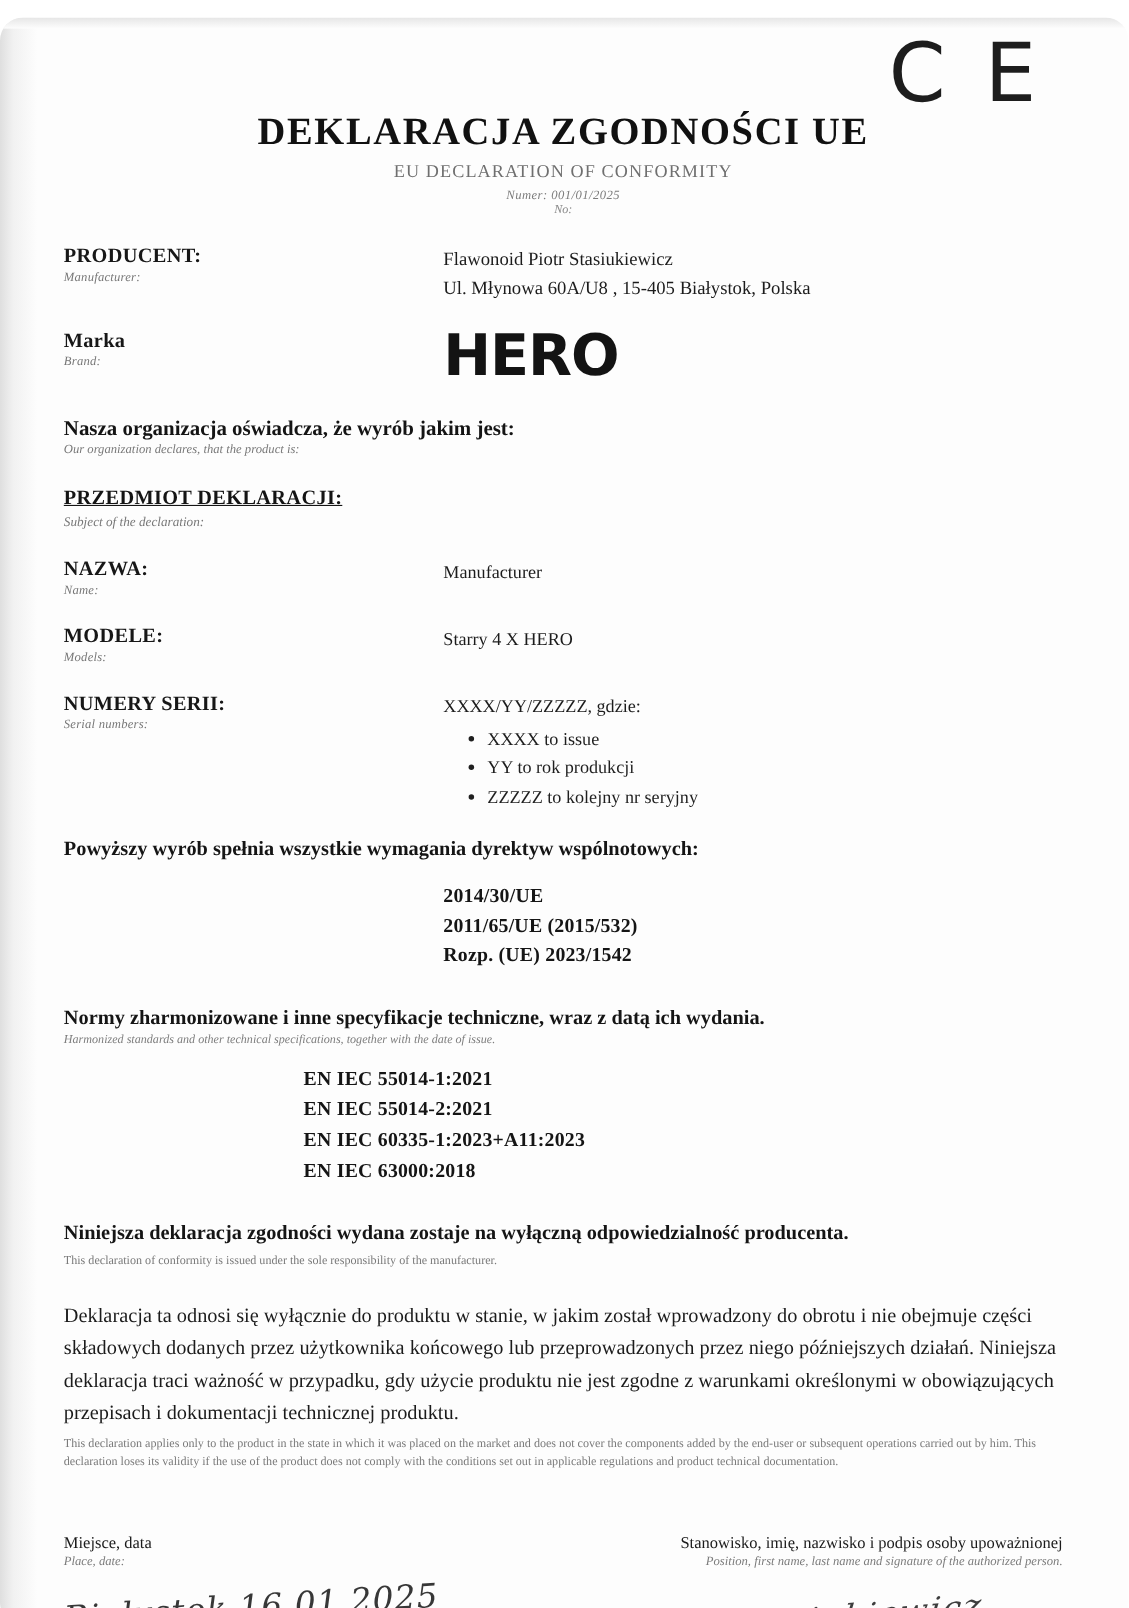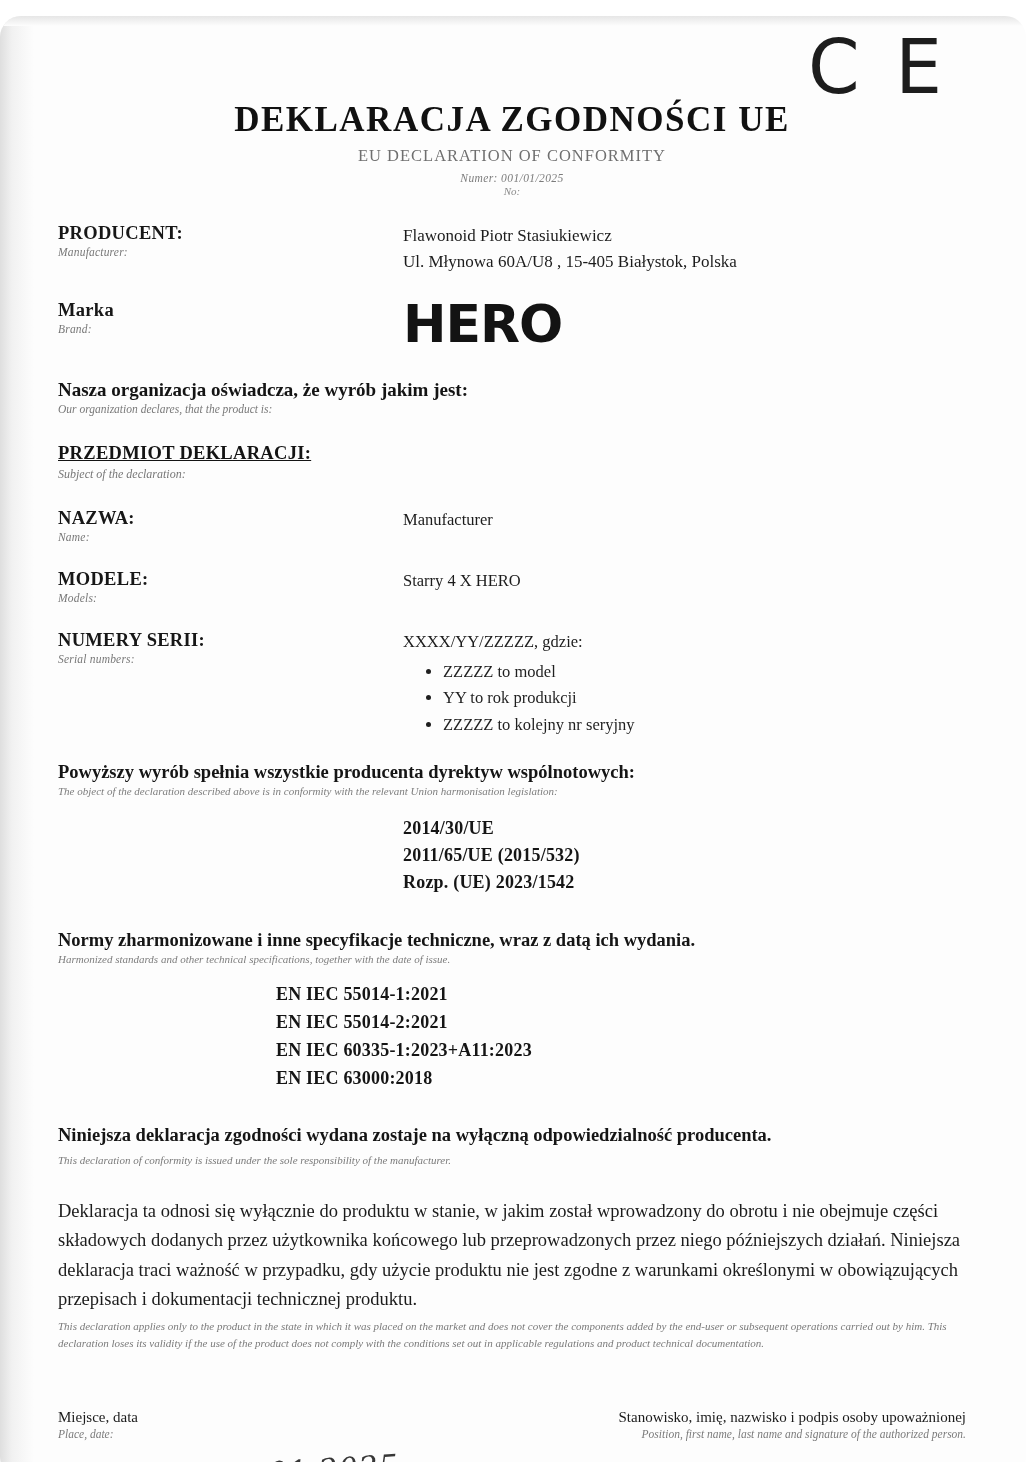--- a/index.html
+++ b/index.html
@@ -204,21 +204,20 @@
     margin-top: 28px;
   }
   .para .p-pl {
     font-size: 18.5px;
     font-weight: 700;
     color: #151515;
     line-height: 1.55;
   }
   .para .p-en {
     font-size: 11px;
-    font-style: italic;
     color: #7a7a7a;
     margin-top: 3px;
     line-height: 1.5;
   }
   .long-para .p-pl {
     font-weight: 400;
     font-size: 18.5px;
     line-height: 1.6;
     color: #1b1b1b;
   }
@@ -340,30 +339,29 @@
     </div>
 
     <div class="row">
       <div class="label-col">
         <div class="lbl-pl">NUMERY SERII:</div>
         <div class="lbl-en">Serial numbers:</div>
       </div>
       <div class="value-col">
         <div class="val val-small">XXXX/YY/ZZZZZ, gdzie:</div>
         <ul class="serial-list">
-          <li>ZZZZZ to model</li>
+          <li>XXXX to issue</li>
           <li>YY to rok produkcji</li>
           <li>ZZZZZ to kolejny nr seryjny</li>
         </ul>
       </div>
     </div>
 
     <div class="section-head">
-      <div class="h-pl">Powyższy wyrób spełnia wszystkie producenta dyrektyw wspólnotowych:</div>
-      <div class="h-en">The object of the declaration described above is in conformity with the relevant Union harmonisation legislation:</div>
+      <div class="h-pl">Powyższy wyrób spełnia wszystkie wymagania dyrektyw wspólnotowych:</div>
     </div>
 
     <div class="directives">
       <div>2014/30/UE</div>
       <div>2011/65/UE (2015/532)</div>
       <div>Rozp. (UE) 2023/1542</div>
     </div>
 
     <div class="section-head" style="margin-top:34px;">
       <div class="h-pl">Normy zharmonizowane i inne specyfikacje techniczne, wraz z datą ich wydania.</div>

